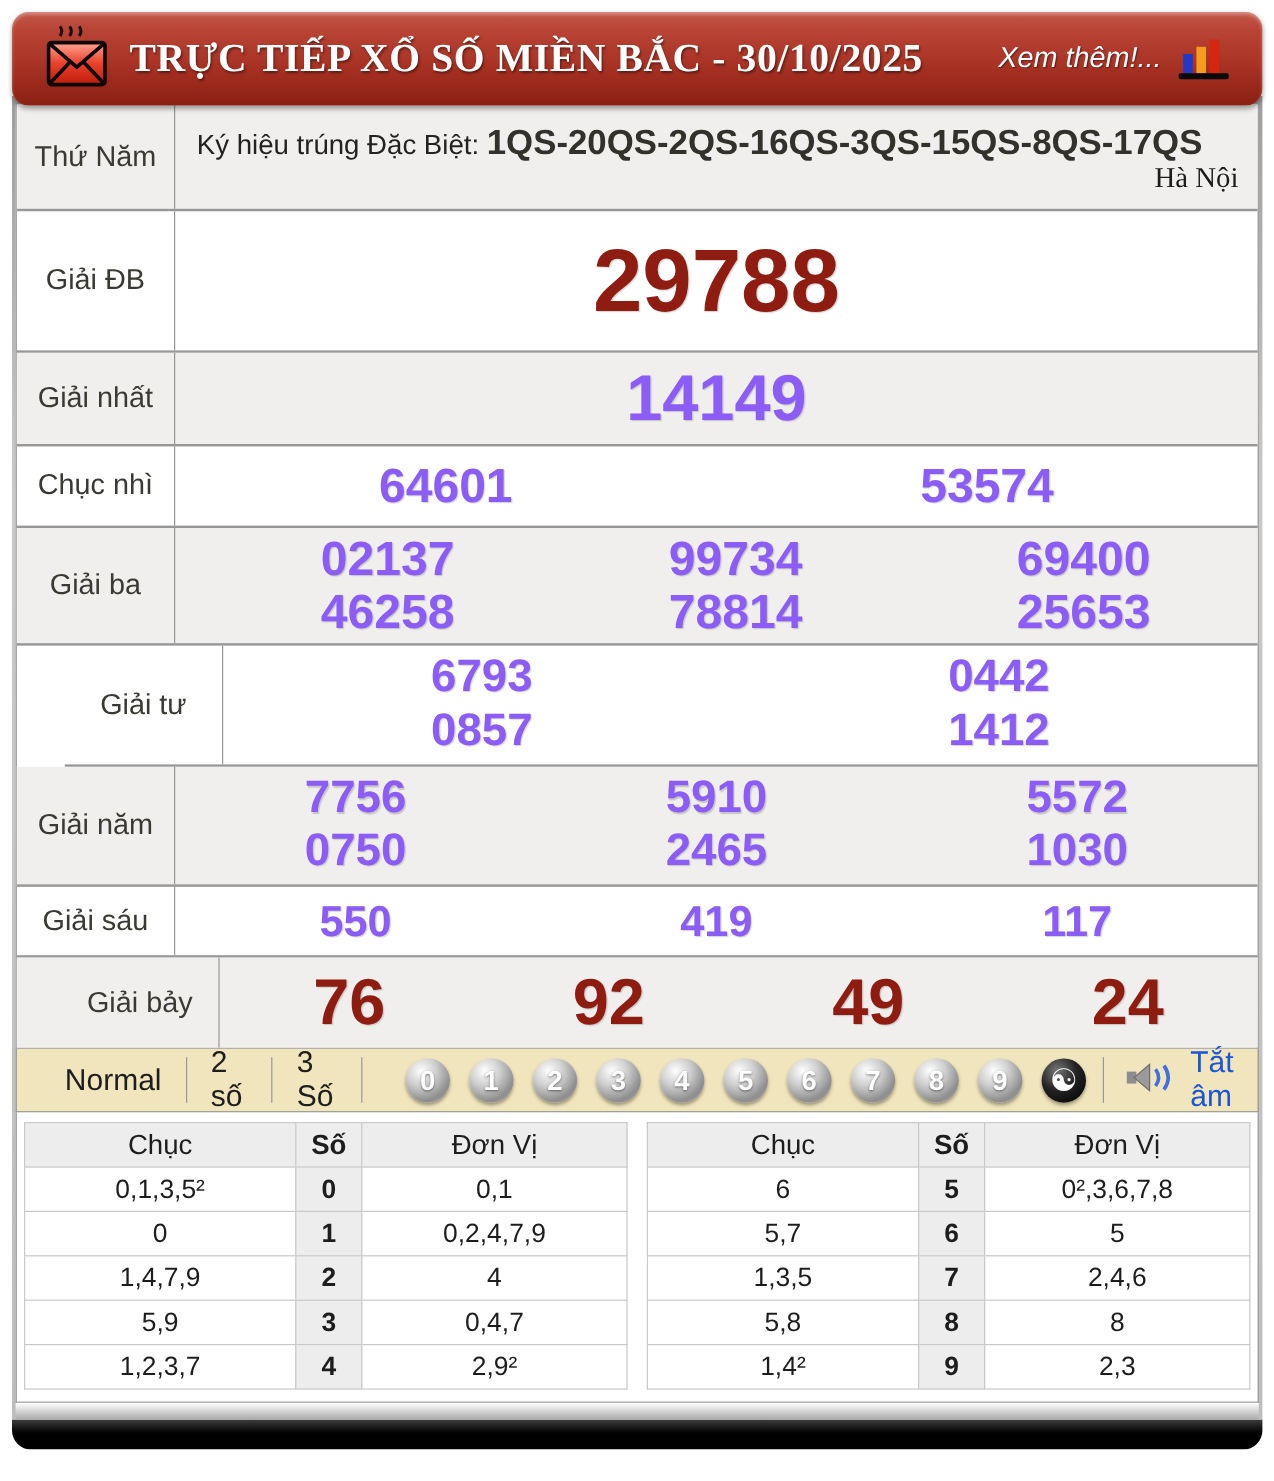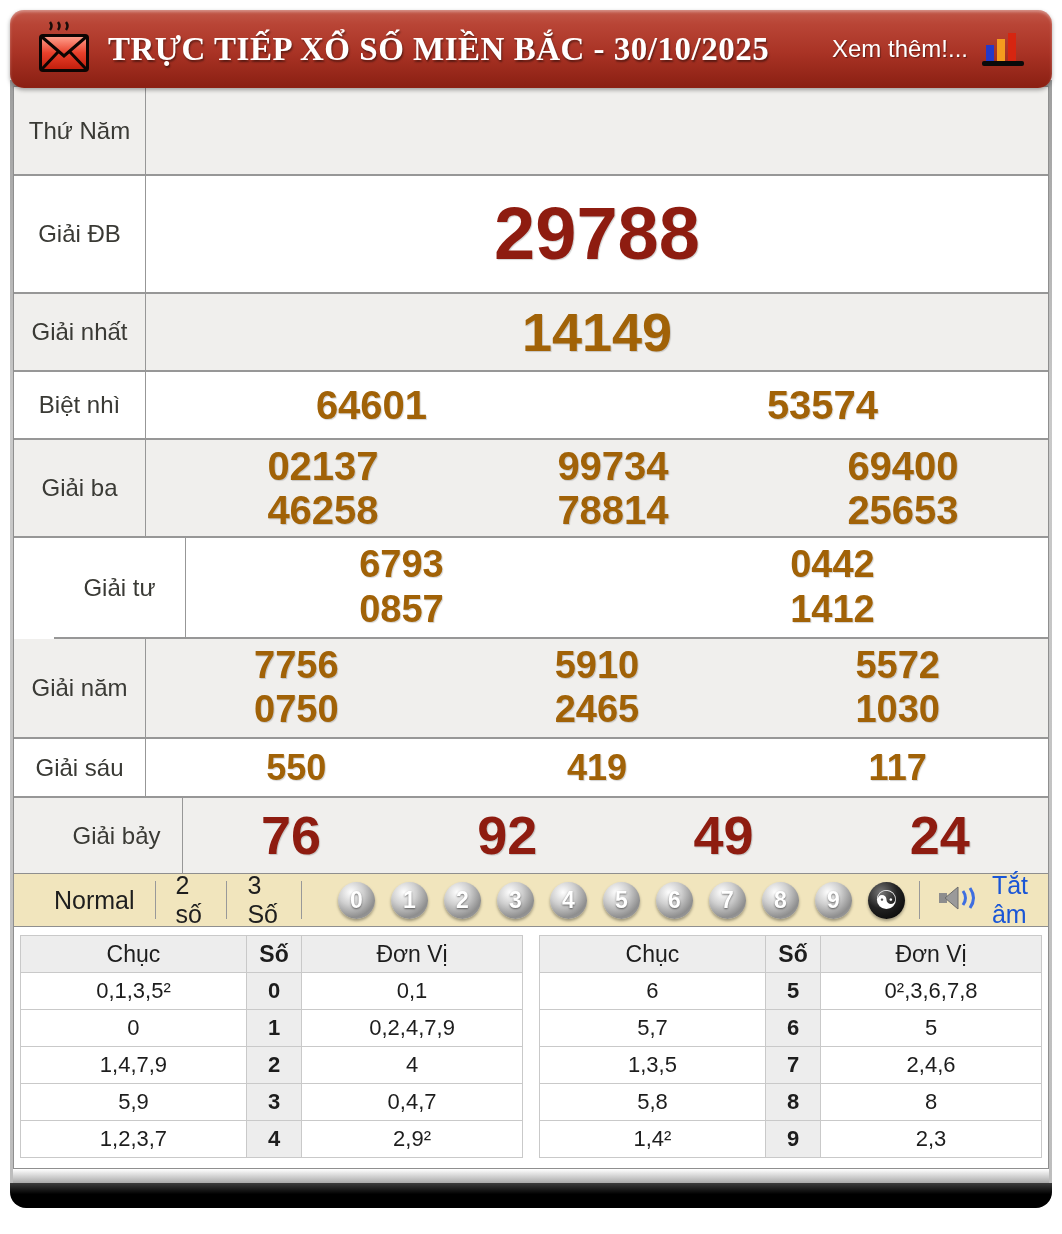--- a/index.html
+++ b/index.html
@@ -13,21 +13,21 @@
     box-shadow:inset 0 2px 3px rgba(255,255,255,.35), 0 2px 4px rgba(0,0,0,.35);
     display:flex; align-items:center; padding:0 26px; position:relative; z-index:2;
   }
   .header-title {
     color:#fff; font-family:"Liberation Serif", serif; font-weight:bold;
     font-size:33px; letter-spacing:.5px; margin-left:16px;
     text-shadow:1px 2px 2px rgba(0,0,0,.45); white-space:nowrap;
   }
   .more-link {
     margin-left:auto; color:#fff; font-size:24px; cursor:pointer;
-    text-shadow:1px 1px 1px rgba(0,0,0,.4); margin-right:14px; text-decoration:none;
+    text-shadow:1px 1px 1px rgba(0,0,0,.4); margin-right:14px; text-decoration:none;font-style:italic;
   }
   .mail-icon svg, .chart-icon svg { display:block; }
 
   
   .frame {
     background:linear-gradient(180deg,#9e9e9e,#c9c9c9 30%,#bdbdbd);
     padding:6px 3px 0 3px; margin-top:-8px; position:relative; z-index:1;
   }
   .board { background:#fff; border:1px solid #8f8f8f; }
 
@@ -40,21 +40,21 @@
     display:flex; align-items:center; justify-content:center;
     font-size:24px; color:#3a3a35; text-align:center;
   }
   .pnums { flex:1; display:flex; flex-direction:column; justify-content:space-evenly; padding:2px 0; }
   .numline { display:grid; width:100%; }
   .c1 { grid-template-columns:1fr; }
   .c2 { grid-template-columns:1fr 1fr; }
   .c3 { grid-template-columns:1fr 1fr 1fr; }
   .c4 { grid-template-columns:1fr 1fr 1fr 1fr; }
   .num {
-    text-align:center; font-weight:bold; color:#a16207; line-height:1.05;
+    text-align:center; font-weight:bold; color:#8b5cf6; line-height:1.05;
     text-shadow:1px 1px 1px rgba(0,0,0,.18);
   }
   .red { color:#8e1c10; }
   .r-info { height:89px; }  .r-db { height:118px; } .r-nhat { height:78px; }
   .r-nhi { height:68px; }   .r-ba { height:98px;gap:32px; }  .r-tu { height:101px;margin-left:40px; }
   .r-nam { height:100px; }  .r-sau { height:59px; } .r-bay { height:75px;padding-left:37px; }
   .n-db { font-size:74px; } .n-nhat { font-size:54px; } .n-nhi { font-size:40px; }
   .n-ba { font-size:40px; } .n-tu { font-size:38px; }   .n-nam { font-size:38px; }
   .n-sau { font-size:36px; } .n-bay { font-size:54px; }
 
@@ -138,20 +138,24 @@
         <rect x="0" y="30" width="42" height="5" rx="2" fill="#0a0a0a"></rect>
       </svg>
     </span>
   </div>
 
   <div class="frame">
     <div class="board">
 
       <div class="prow gray r-info">
         <div class="plabel">Thứ Năm</div>
+        <div class="info-content">
+          <span class="sym-label">Ký hiệu trúng Đặc Biệt: </span><span class="sym-value">1QS-20QS-2QS-16QS-3QS-15QS-8QS-17QS</span>
+          <span class="region">Hà Nội</span>
+        </div>
       </div>
 
       <div class="prow r-db">
         <div class="plabel">Giải ĐB</div>
         <div class="pnums">
           <div class="numline c1">
             <span class="num red n-db">29788</span>
           </div>
         </div>
       </div>
@@ -159,21 +163,21 @@
       <div class="prow gray r-nhat">
         <div class="plabel">Giải nhất</div>
         <div class="pnums">
           <div class="numline c1">
             <span class="num n-nhat">14149</span>
           </div>
         </div>
       </div>
 
       <div class="prow r-nhi">
-        <div class="plabel">Biệt nhì</div>
+        <div class="plabel">Chục nhì</div>
         <div class="pnums">
           <div class="numline c2">
             <span class="num n-nhi">64601</span>
             <span class="num n-nhi">53574</span>
           </div>
         </div>
       </div>
 
       <div class="prow gray r-ba">
         <div class="plabel">Giải ba</div>

